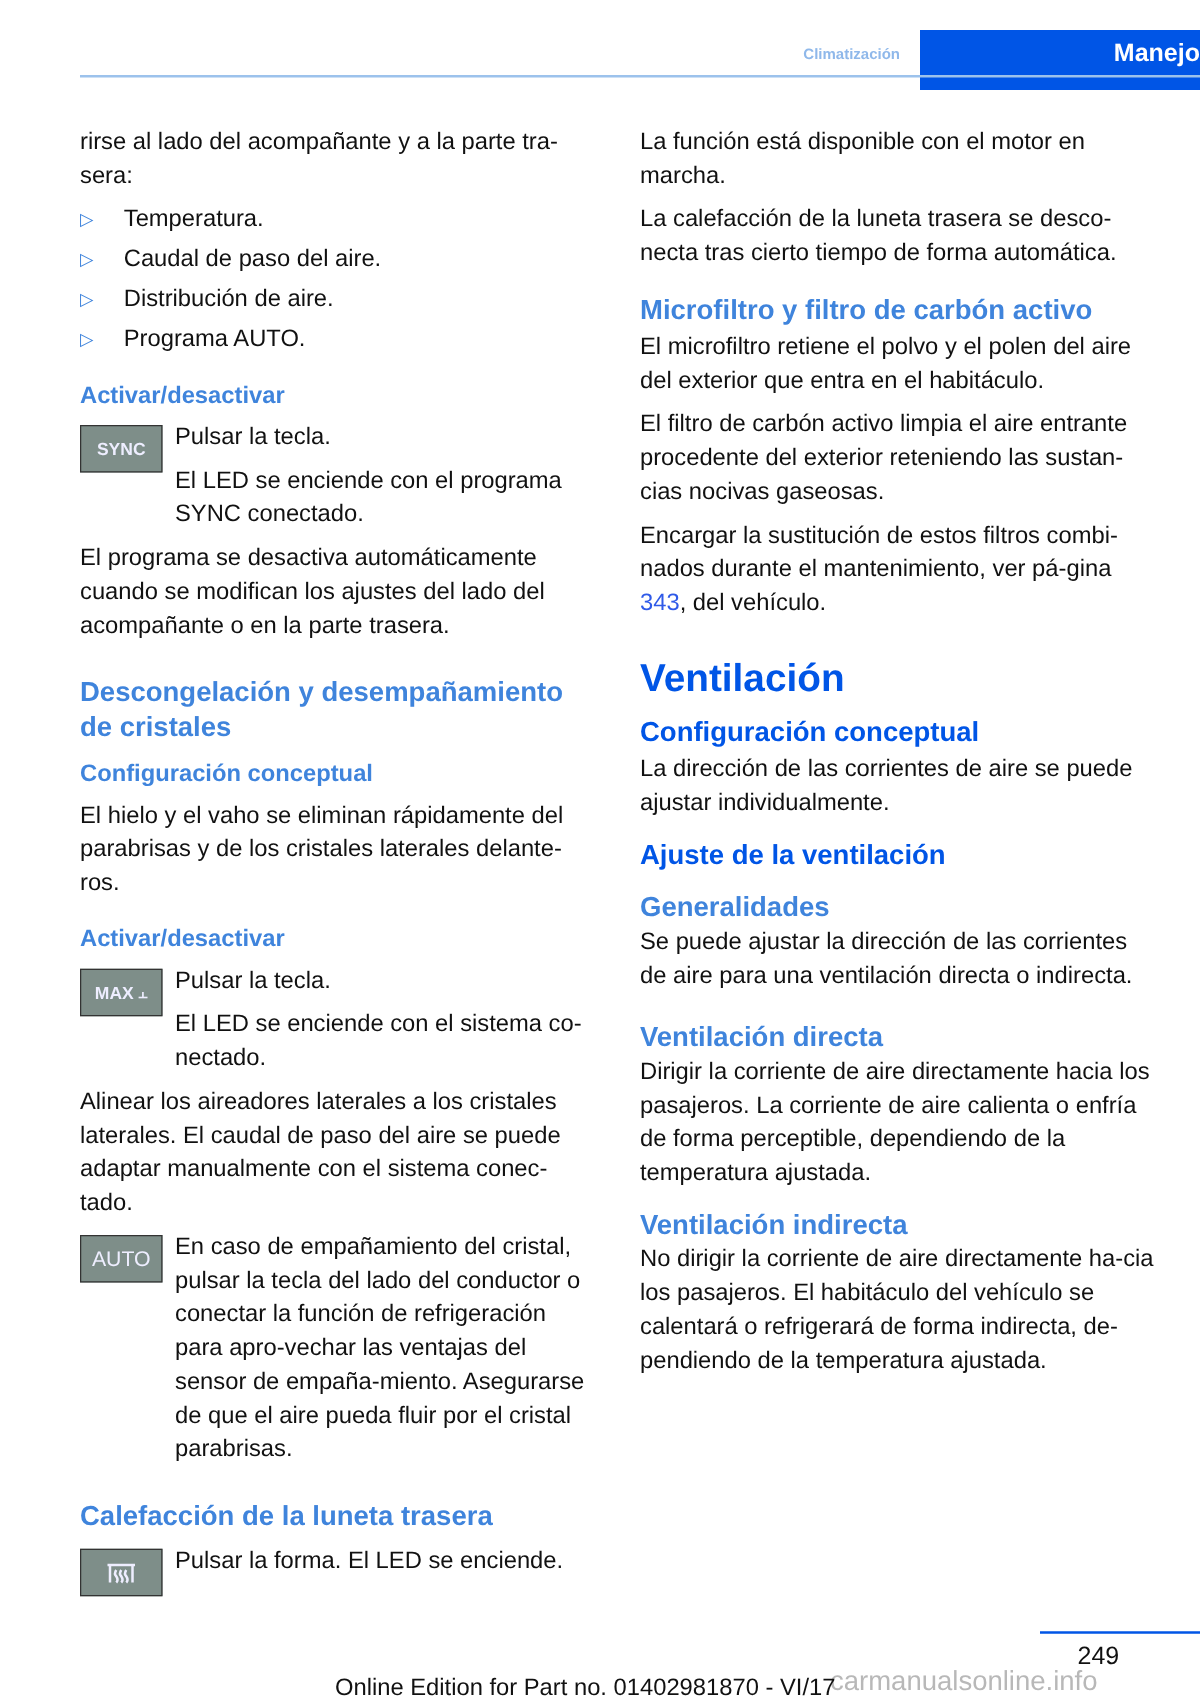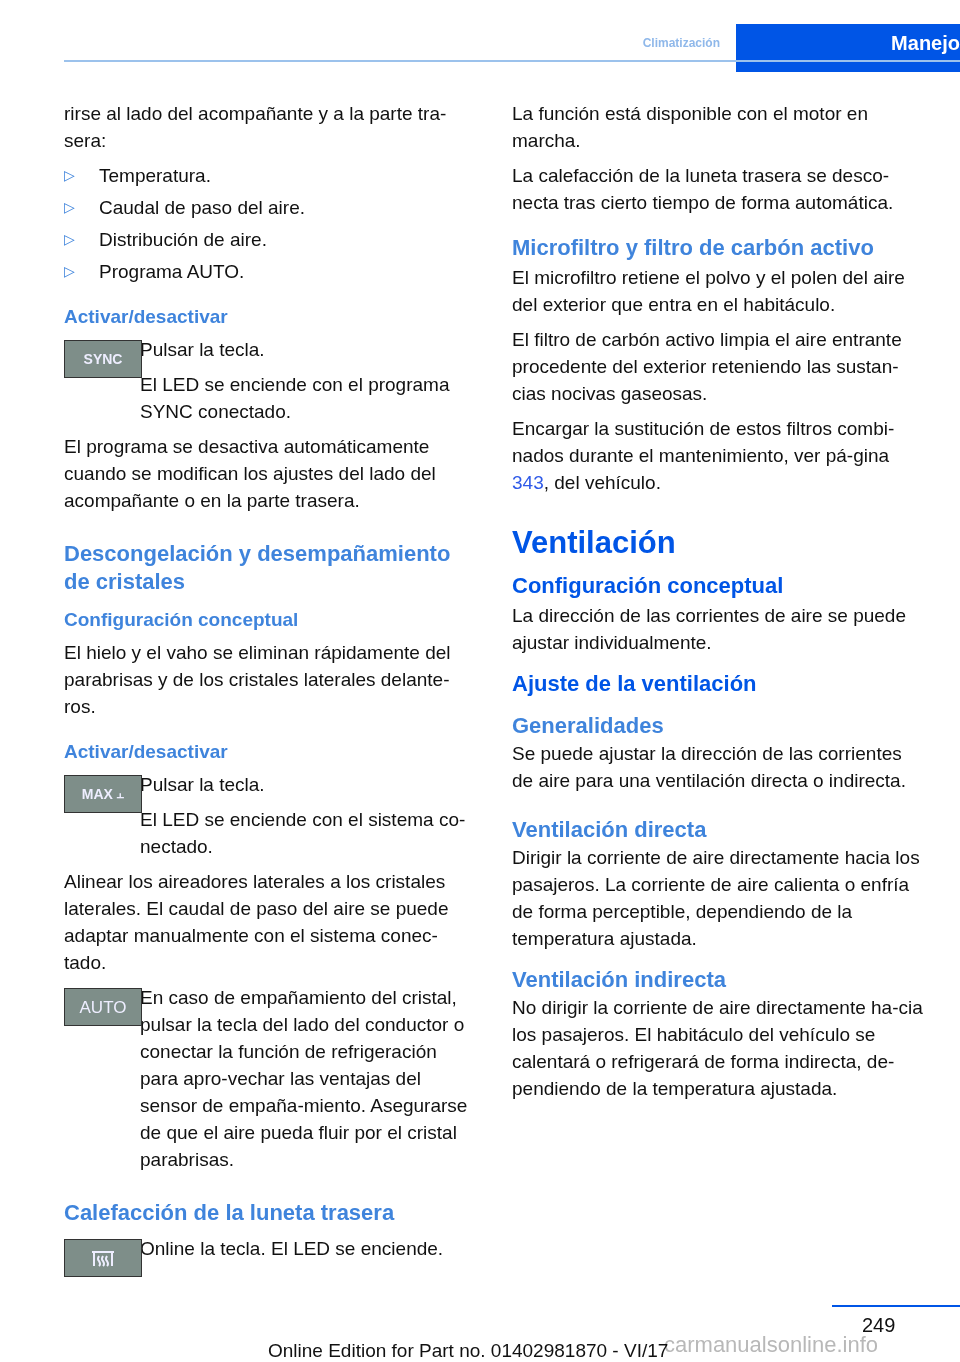--- a/index.html
+++ b/index.html
@@ -16,21 +16,21 @@
   .col.right { left: 512px; width: 414px; }
   p { margin: 0 0 8px 0; }
   .h-sub { color: #3f84dc; font-weight: bold; font-size: 19px; margin: 18px 0 6px 0; }
   .h-sec { color: #3f84dc; font-weight: bold; font-size: 22px; line-height: 28px; margin: 26px 0 8px 0; }
   .h-big { color: #0055e6; font-weight: bold; font-size: 31px; line-height: 38px; margin: 28px 0 10px 0; }
   .h-med { color: #0055e6; font-weight: bold; font-size: 22px; line-height: 28px; margin: 8px 0 2px 0; }
   ul.bullets { list-style: none; margin: 0 0 10px 0; padding: 0; }
   ul.bullets li { position: relative; padding-left: 35px; margin-bottom: 5px; }
   ul.bullets li .tri { position: absolute; left: 0; top: 0; color: #3f84dc; font-size: 14px; }
   .keyblock { position: relative; padding-left: 76px; min-height: 42px; }
-  .key { position: absolute; left: 0; top: 4px; width: 78px; height: 38px; background: #7e8e89;
+  .key { position: absolute; left: 0; top: 4px; width: 66px; height: 38px; background: #7e8e89;
          border: 1px solid #333; box-sizing: border-box; color: #eef; display: flex;
          align-items: center; justify-content: center; font-weight: bold; font-size: 14px; }
   .link { color: #2f5ae8; }
   .footer-line { position: absolute; left: 832px; top: 1305px; width: 128px; height: 2px; background: #0055e6; }
   .pagenum { position: absolute; left: 862px; top: 1314px; font-size: 20px; }
   .footer { position: absolute; left: 268px; top: 1340px; font-size: 19px; }
   .watermark { position: absolute; left: 664px; top: 1332px; font-size: 22px; color: #b8b8b8; }
 </style>
 </head>
 <body>
@@ -72,21 +72,21 @@
     <p>En caso de empañamiento del cristal, pulsar la tecla del lado del conductor o conectar la función de refrigeración para apro-vechar las ventajas del sensor de empaña-miento. Asegurarse de que el aire pueda fluir por el cristal parabrisas.</p>
   </div>
 
   <div class="h-sec">Calefacción de la luneta trasera</div>
   <div class="keyblock">
     <div class="key">
       <svg width="26" height="20" viewBox="0 0 26 20">
           <path d="M2 4 H24 M4 4 V18 M22 4 V18 M9 8 q-2 3 0 5 q2 3 0 5 M13 8 q-2 3 0 5 q2 3 0 5 M17 8 q-2 3 0 5 q2 3 0 5" stroke="#eef" stroke-width="2" fill="none"></path>
         </svg>
     </div>
-    <p>Online la tecla. El LED se enciende.</p>
+    <p>Pulsar la forma. El LED se enciende.</p>
   </div>
 </div>
 
 <div class="col right">
   <p>La función está disponible con el motor en marcha.</p>
   <p>La calefacción de la luneta trasera se desco-necta tras cierto tiempo de forma automática.</p>
   <div class="h-sec" style="margin-top:18px;margin-bottom:2px">Microfiltro y filtro de carbón activo</div>
   <p>El microfiltro retiene el polvo y el polen del aire del exterior que entra en el habitáculo.</p>
   <p>El filtro de carbón activo limpia el aire entrante procedente del exterior reteniendo las sustan-cias nocivas gaseosas.</p>
   <p><span>Encargar la sustitución de estos filtros combi-nados durante el mantenimiento, ver pá-gina </span><span class="link">343</span><span>, del vehículo.</span></p>

